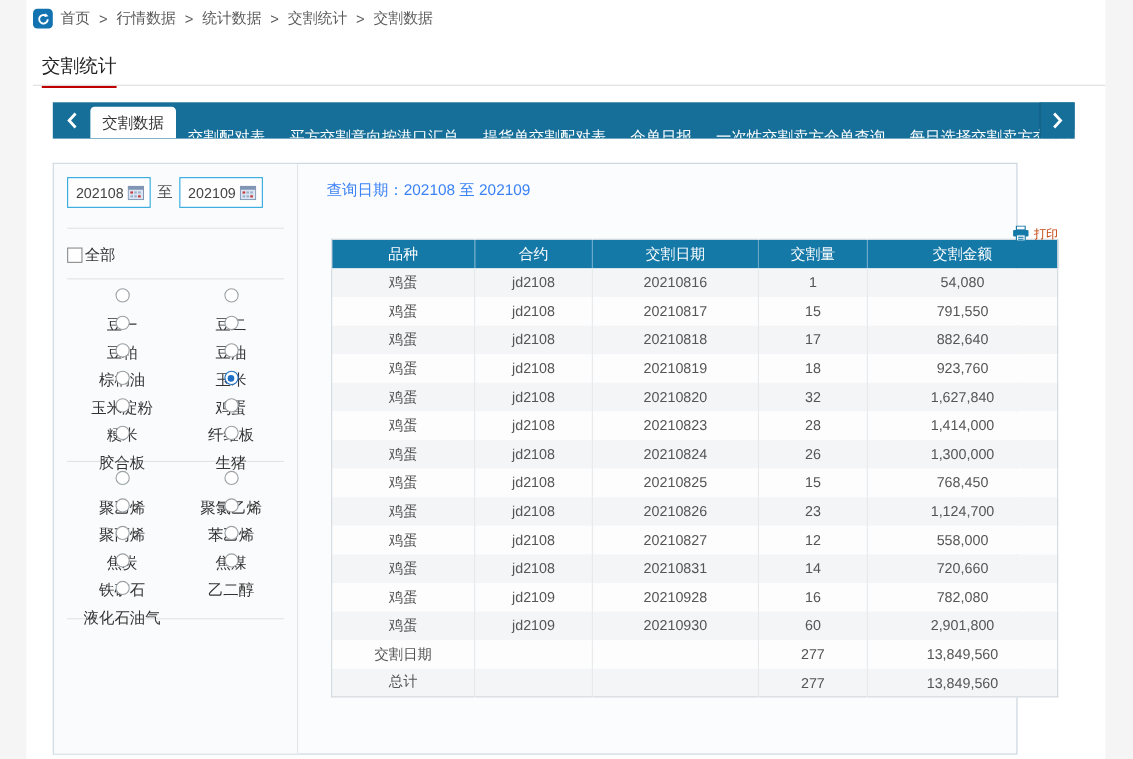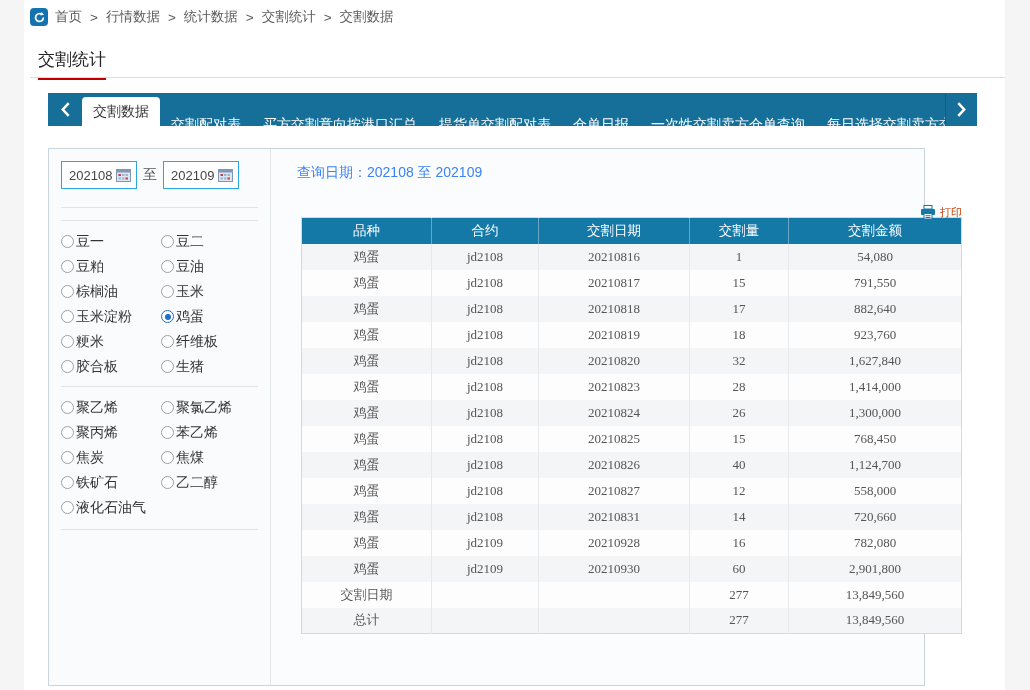--- a/index.html
+++ b/index.html
@@ -43,34 +43,34 @@
   .range-sep { font-size:14px; color:#555; }
   .divider { height:1px; background:#e3e3e3; }
   .d1 { margin-top:18px; }
   .d2 { margin-top:12px; }
   .d3 { margin-top:7px; }
   .d4 { margin-top:9px; }
   .checkbox-row { margin-top:15px; display:flex; align-items:center; gap:2px; cursor:pointer; }
   .checkbox-box { width:14px; height:14px; border:1px solid #8a8a8a; background:#fff; display:inline-block; }
   .checkbox-label { font-size:14px; color:#333; }
   .radio-grid { display:grid; grid-template-columns:100px 98px; margin-top:8px; }
-  .radio-item { display:flex; align-items:center; height:25px; gap:2px; cursor:pointer; }
+  .radio-item { display:flex; align-items:center; height:25px; gap:12px; cursor:pointer;flex-direction:column; }
   .radio-circle { width:13px; height:13px; border-radius:50%; border:1.5px solid #9aa0a4; background:#fff; flex:0 0 13px; position:relative; }
   .radio-circle.selected { border-color:#1e6fc5; }
   .radio-circle.selected::after { content:""; position:absolute; left:2.5px; top:2.5px; width:6px; height:6px; border-radius:50%; background:#1e6fc5; }
   .radio-label { font-size:14px; color:#333; }
 
   
   .main { flex:1; position:relative; padding:12px 18px 0 16px; }
   .content-title { font-size:14px; color:#333; line-height:20px; }
   .query-line { font-size:14px; color:#3b82f6; line-height:20px; margin-top:1px; padding-left:10px; }
   .print-btn { position:absolute; top:56px; right:18px; display:flex; align-items:center; gap:4px; cursor:pointer; font-size:11px; color:#c2410c; }
 
   
-  table.data { border-collapse:collapse; table-layout:fixed; width:660px; margin:35px 0 0 14px; border:1px solid #d3d9de;font-family:Liberation Serif, serif; }
+  table.data { border-collapse:collapse; table-layout:fixed; width:660px; margin:35px 0 0 14px; border:1px solid #d3d9de; }
   table.data th { background:#1579a8; color:#fff; font-weight:normal; font-size:13.5px; height:26px; border-right:1px solid rgba(255,255,255,.35); }
   table.data th:last-child { border-right:none; }
   table.data td { height:26px; text-align:center; font-size:13px; color:#555; border-right:1px solid #e6e9ec; }
   table.data td:last-child { border-right:none; }
   table.data tr:nth-child(odd) td { background:#f4f5f7; }
   table.data tr:nth-child(even) td { background:#fdfdfe; }
   table.data th:nth-child(1){width:130px;} table.data th:nth-child(2){width:107px;}
   table.data th:nth-child(3){width:151px;} table.data th:nth-child(4){width:99px;}
   table.data th:nth-child(5){width:173px;}
 </style>
@@ -152,20 +152,24 @@
           <rect x="2.5" y="6" width="2.4" height="2" fill="#c43b3b"></rect>
           <rect x="6" y="6" width="2.4" height="2" fill="#9fb2cc"></rect>
           <rect x="9.5" y="6" width="2.4" height="2" fill="#9fb2cc"></rect>
           <rect x="2.5" y="9.5" width="2.4" height="2" fill="#9fb2cc"></rect>
           <rect x="6" y="9.5" width="2.4" height="2" fill="#9fb2cc"></rect>
           <rect x="9.5" y="9.5" width="2.4" height="2" fill="#c43b3b"></rect>
         </svg>
       </span>
     </div>
     <div class="divider d1"></div>
+    <label class="checkbox-row">
+      <span class="checkbox-box"></span>
+      <span class="checkbox-label">全部</span>
+    </label>
     <div class="divider d2"></div>
     <div>
         <div class="radio-grid">
           <label class="radio-item">
             <span class="radio-circle"></span>
             <span class="radio-label">豆一</span>
           </label>
           <label class="radio-item">
             <span class="radio-circle"></span>
             <span class="radio-label">豆二</span>
@@ -330,21 +334,21 @@
             <td>鸡蛋</td>
             <td>jd2108</td>
             <td>20210825</td>
             <td>15</td>
             <td>768,450</td>
           </tr>
           <tr>
             <td>鸡蛋</td>
             <td>jd2108</td>
             <td>20210826</td>
-            <td>40</td>
+            <td>23</td>
             <td>1,124,700</td>
           </tr>
           <tr>
             <td>鸡蛋</td>
             <td>jd2108</td>
             <td>20210827</td>
             <td>12</td>
             <td>558,000</td>
           </tr>
           <tr>

